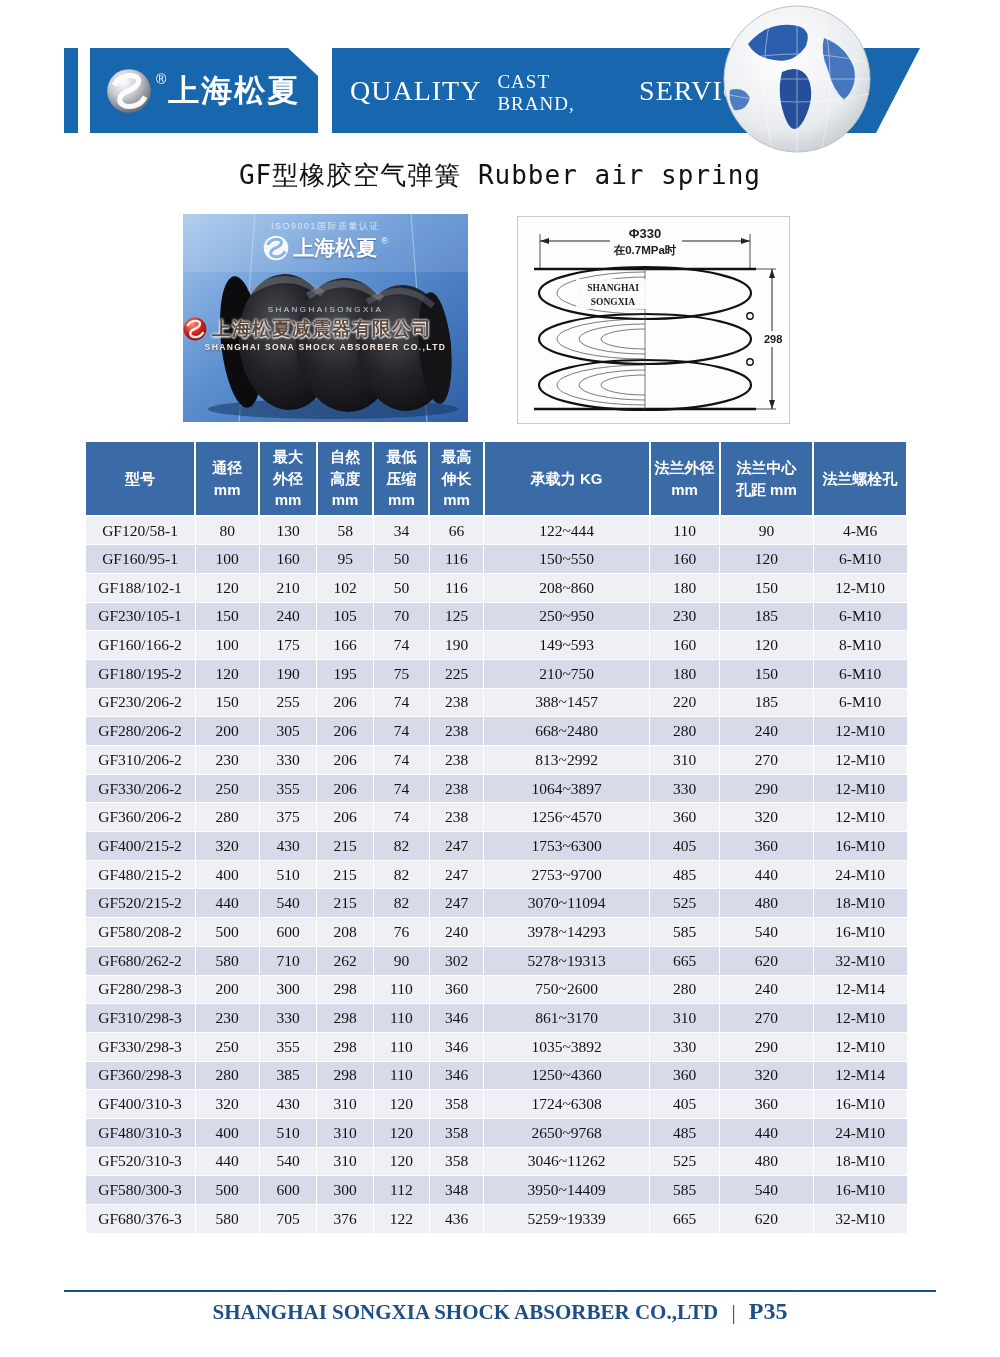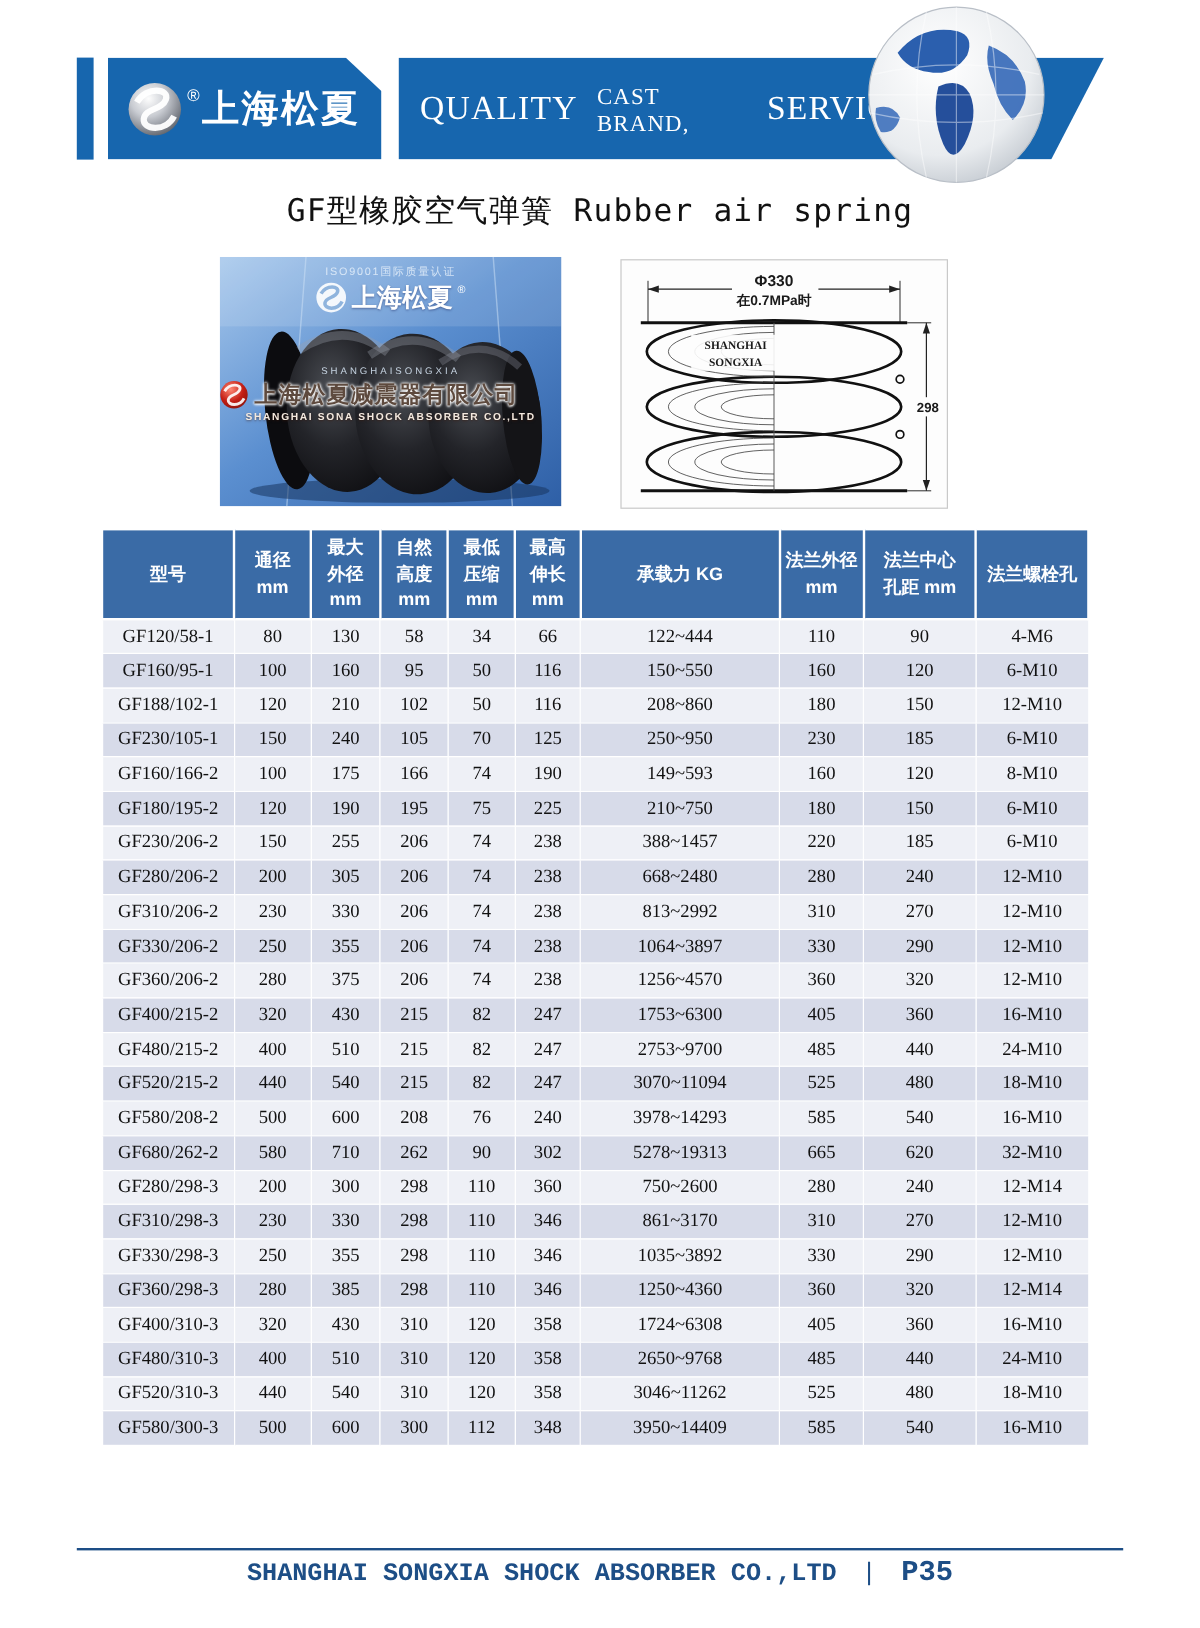--- a/index.html
+++ b/index.html
@@ -62,21 +62,21 @@
                         font-family:"Liberation Serif", serif; font-size:15.5px; color:#111;
                         height:28.7px; padding:0 1px; }
   table.spec tbody tr:nth-child(odd) td { background:#eef0f6; }
   table.spec tbody tr:nth-child(even) td { background:#d7dbe9; }
   col.c0{width:13.4%} col.c1{width:7.8%} col.c2{width:7.0%} col.c3{width:6.9%} col.c4{width:6.8%}
   col.c5{width:6.6%} col.c6{width:20.2%} col.c7{width:8.5%} col.c8{width:11.4%} col.c9{width:11.4%}
 
   
   .footer-line { position:absolute; left:64px; top:1290px; width:872px; height:2px; background:#1d4e86; }
   .footer-text { position:absolute; left:0; top:1298px; width:100%; text-align:center;
-                 font-family:Liberation Mono, monospace; font-weight:bold; color:#1d4e86; font-size:21px; }
+                 font-family:Liberation Serif, serif; font-weight:bold; color:#1d4e86; font-size:21px; }
   .footer-text .sep { margin:0 8px; font-weight:normal; }
   .footer-text .pagenum { font-size:24px; }
 </style>
 </head>
 <body>
 
 <div class="page">
 
   <div class="side-bar"></div>
 
@@ -559,20 +559,32 @@
             <td>500</td>
             <td>600</td>
             <td>300</td>
             <td>112</td>
             <td>348</td>
             <td>3950~14409</td>
             <td>585</td>
             <td>540</td>
             <td>16-M10</td>
           </tr>
+          <tr>
+            <td>GF680/376-3</td>
+            <td>580</td>
+            <td>705</td>
+            <td>376</td>
+            <td>122</td>
+            <td>436</td>
+            <td>5259~19339</td>
+            <td>665</td>
+            <td>620</td>
+            <td>32-M10</td>
+          </tr>
         </tbody>
     </table>
   </div>
 
   <div class="footer-line"></div>
   <div class="footer-text">
     <span>SHANGHAI SONGXIA SHOCK ABSORBER CO.,LTD</span>
     <span class="sep">|</span>
     <span class="pagenum">P35</span>
   </div>

